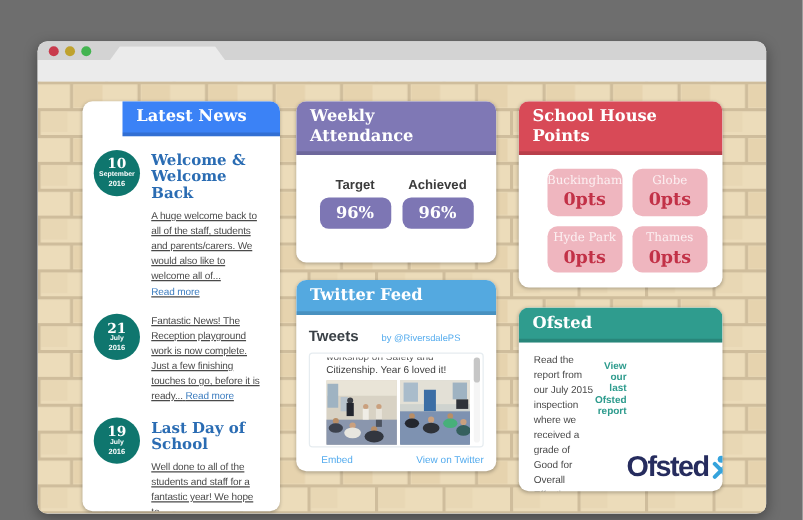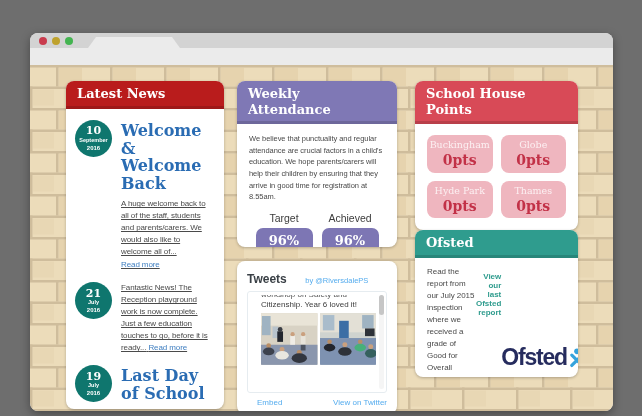--- a/index.html
+++ b/index.html
@@ -28,54 +28,54 @@
   .col1 { left:36px;  width:158px; }
   .col2 { left:207px; width:160px; }
   .col3 { left:385px; width:163px; }
 
   
   .panel { background:#fff; border-radius:8px; box-shadow:0 1px 3px rgba(0,0,0,.25);
            display:flex; flex-direction:column; overflow:hidden; }
   .ph { flex:none; color:#fff; font-family:"DejaVu Serif", serif; font-weight:bold;
         font-size:13px; line-height:1.2; padding:5px 11px 4px;
         border-bottom:3px solid rgba(0,0,0,.14); }
-  .ph.orange { background:#b91c1c; }
+  .ph.orange { background:#3b82f6;margin-left:32px; }
   .ph.purple { background:#7f78b5; }
   .ph.red    { background:#d84a57; }
   .ph.blue   { background:#54a9e0; }
   .ph.teal   { background:#2f9c8e; }
 
   .panel-news   { height:328px; }
-  .panel-att    { height:166px; margin-bottom:14px; }
+  .panel-att    { height:129px; margin-bottom:14px; }
   .panel-tw     { height:153px; }
-  .panel-house  { height:149px; margin-bottom:0; }
+  .panel-house  { height:149px; margin-bottom:16px;align-items:flex-end; }
   .panel-of     { height:147px; }
 
   
   .news-body { flex:1; display:flex; flex-direction:column; padding:11px 12px 10px 9px; }
   .news-item { display:flex; margin-bottom:11px; }
   .date-circle { flex:none; width:37px; height:37px; border-radius:50%; background:#0f766e;
                  color:#fff; display:flex; flex-direction:column; align-items:center;
                  justify-content:center; line-height:1; margin-right:9px; text-align:center; }
   .d-day   { font-family:"DejaVu Serif", serif; font-weight:bold; font-size:11px; }
   .d-month { font-size:5.5px; font-weight:bold; margin-top:1.5px; }
   .d-year  { font-size:6px;   font-weight:bold; margin-top:1.5px; }
   .news-text  { flex:1; min-width:0; }
-  .news-title { font-family:"DejaVu Serif", serif; font-weight:bold; font-size:16px;
+  .news-title { font-family:"DejaVu Serif", serif; font-weight:bold; font-size:12px;
                 line-height:1.12; color:#2a6cb3; margin:2px 0 5px; cursor:pointer; }
   .news-excerpt { font-size:8px; line-height:1.5; color:#4a4a4a; letter-spacing:-.1px;text-decoration:underline; }
   .read-more { color:#3e7ec0; cursor:pointer; text-decoration:none; }
   .read-more.block { display:block; margin-top:1px; }
 
   
   .att-body { flex:1; display:flex; flex-direction:column; padding:9px 12px 8px; }
   .ptext { font-size:7.5px; line-height:1.55; color:#4a4a4a; letter-spacing:-.05px; }
   .att-row { display:flex; justify-content:space-around; margin-top:9px; padding:0 2px; }
   .att-cell { text-align:center; }
-  .att-label { font-size:10.5px; font-weight:normal; color:#3c3c3c; margin-bottom:4px; }
+  .att-label { font-size:10.5px; font-weight:bold; color:#3c3c3c; margin-bottom:4px; }
   .att-box { width:57px; height:25px; background:#7d76b4; border-radius:7px; color:#fff;
              font-family:"DejaVu Serif", serif; font-weight:bold; font-size:13px;
              display:flex; align-items:center; justify-content:center; }
 
   
   .house-body { flex:1; display:grid; grid-template-columns:1fr 1fr; grid-template-rows:1fr 1fr;
                 gap:8px; padding:11px 12px 12px; }
   .house-card { background:#efb6bf; border-radius:8px; display:flex; flex-direction:column;
                 align-items:center; justify-content:center; }
   .house-name { font-family:"DejaVu Serif", serif; font-weight:normal; font-size:9.5px; color:#fcf0f2; }
@@ -161,21 +161,21 @@
             </article>
 
             <article class="news-item">
               <div class="date-circle">
                 <span class="d-day">21</span>
                 <span class="d-month">July</span>
                 <span class="d-year">2016</span>
               </div>
               <div class="news-text">
                 <p class="news-excerpt">
-                  <span>Fantastic News! The Reception playground work is now complete. Just a few education touches to go, before it is ready...</span>
+                  <span>Fantastic News! The Reception playground work is now complete. Just a few finishing touches to go, before it is ready...</span>
                   <a class="read-more">Read more</a>
                 </p>
               </div>
             </article>
 
             <article class="news-item">
               <div class="date-circle">
                 <span class="d-day">19</span>
                 <span class="d-month">July</span>
                 <span class="d-year">2016</span>
@@ -191,35 +191,35 @@
 
           </div>
         </section>
       </div>
 
       <div class="col col2">
 
         <section class="panel panel-att">
           <header class="ph purple">Weekly Attendance</header>
           <div class="att-body">
-            <p class="ptext">We believe that punctuality and regular attendance are crucial factors in a child's education. We hope parents/carers will help their children by ensuring that they arrive in good time for registration at 8.55am.</p>
             <div class="att-row">
               <div class="att-cell">
                 <div class="att-label">Target</div>
                 <div class="att-box">96%</div>
               </div>
               <div class="att-cell">
                 <div class="att-label">Achieved</div>
                 <div class="att-box">96%</div>
               </div>
             </div>
           </div>
         </section>
 
         <section class="panel panel-tw">
+          <header class="ph blue">Twitter Feed</header>
           <div class="tw-body">
             <div class="tw-head">
               <span class="tw-tweets">Tweets</span>
               <a class="tw-by">by @RiversdalePS</a>
             </div>
             <div class="tw-widget">
               <div class="tw-clip">
                 <span>workshop on Safety and</span>
               </div>
               <div class="tw-text">Citizenship. Year 6 loved it!</div>

